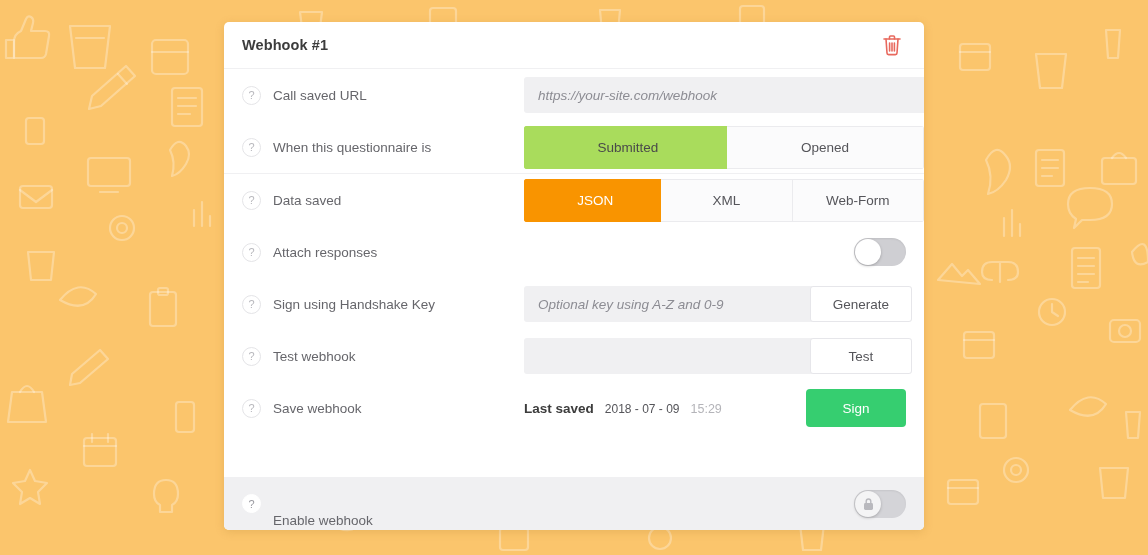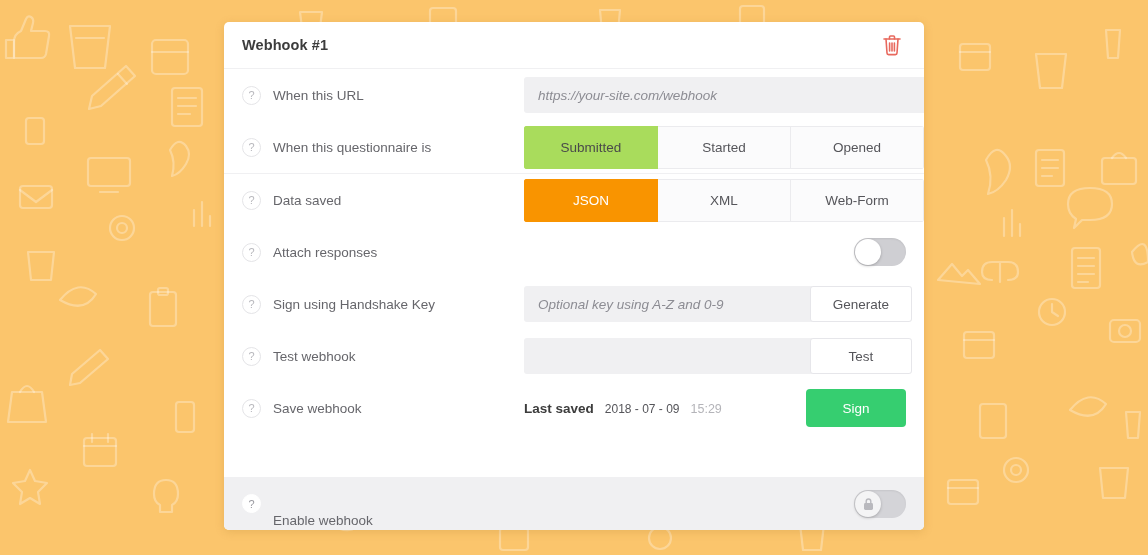--- a/index.html
+++ b/index.html
@@ -189,21 +189,21 @@
     align-items: center;
     justify-content: center;
     font-size: 13.5px;
     color: #55555a;
     background: #fbfbfc;
     border: 1px solid #ebebee;
     border-left: none;
     cursor: pointer;
     user-select: none;
   }
-  .seg:first-child { border-left: 1px solid #1d4ed8; }
+  .seg:first-child { border-left: 6px solid #1d4ed8; }
   .seg.active-green {
     background: #a9dc5c;
     border-color: #a9dc5c;
     color: #4a4a4a;
   }
   .seg.active-orange {
     background: #f99400;
     border-color: #f99400;
     color: #ffffff;
   }
@@ -418,36 +418,35 @@
         </g>
       </svg>
     </div>
   </div>
 
   <div class="card-body">
 
     <div class="row">
       <div class="label-cell">
         <div class="help-icon">?</div>
-        <span class="row-label">When this URL</span>
+        <span class="row-label">Call saved URL</span>
       </div>
       <div class="control-cell">
         <input class="text-input" type="text" placeholder="https://your-site.com/webhook" style="">
       </div>
     </div>
 
     <div class="row">
       <div class="label-cell">
         <div class="help-icon">?</div>
         <span class="row-label">When this questionnaire is</span>
       </div>
       <div class="control-cell">
         <div class="segmented">
           <div class="seg active-green">Submitted</div>
-          <div class="seg">Started</div>
           <div class="seg">Opened</div>
         </div>
       </div>
     </div>
 
     <div class="row-divider"></div>
 
     <div class="row">
       <div class="label-cell">
         <div class="help-icon">?</div>

